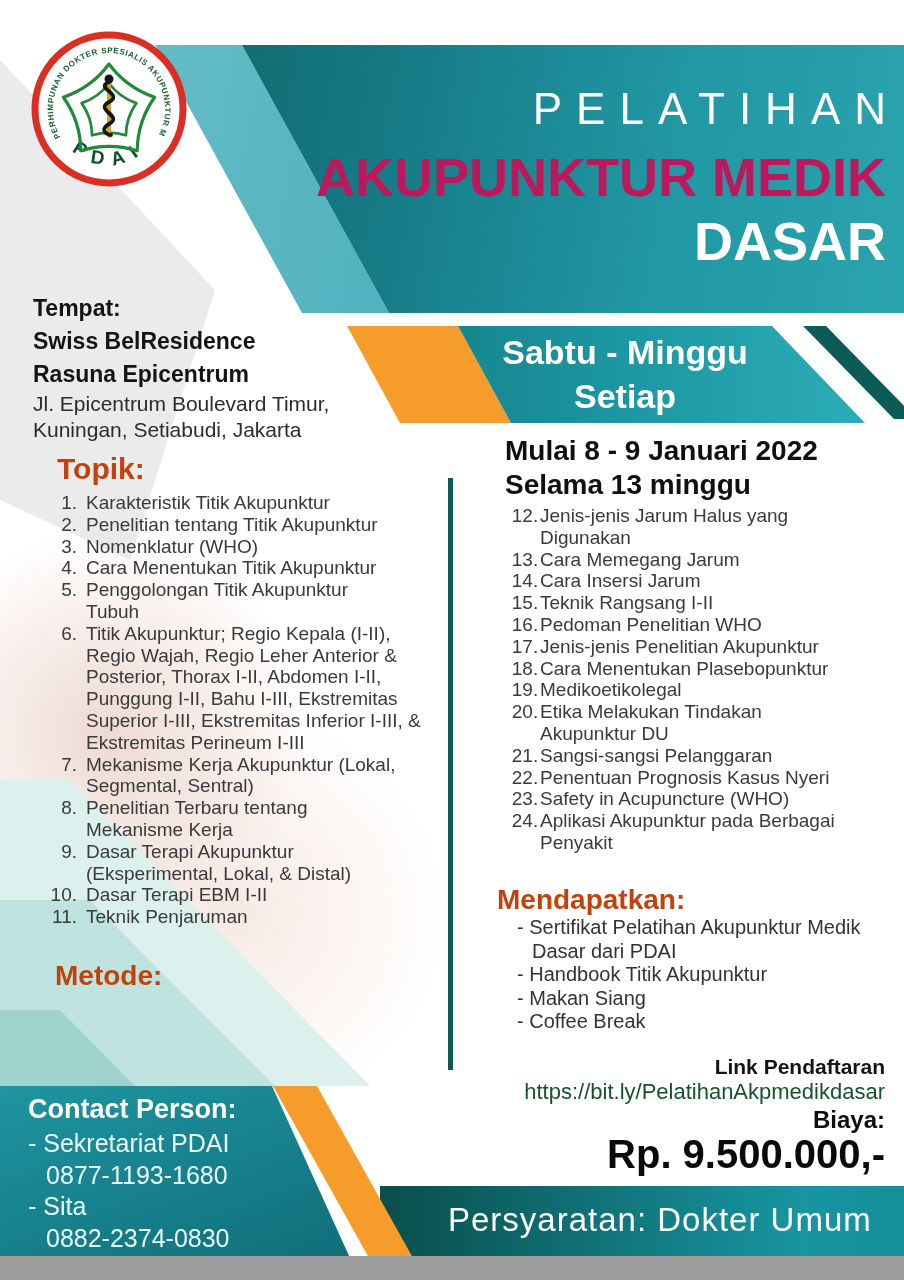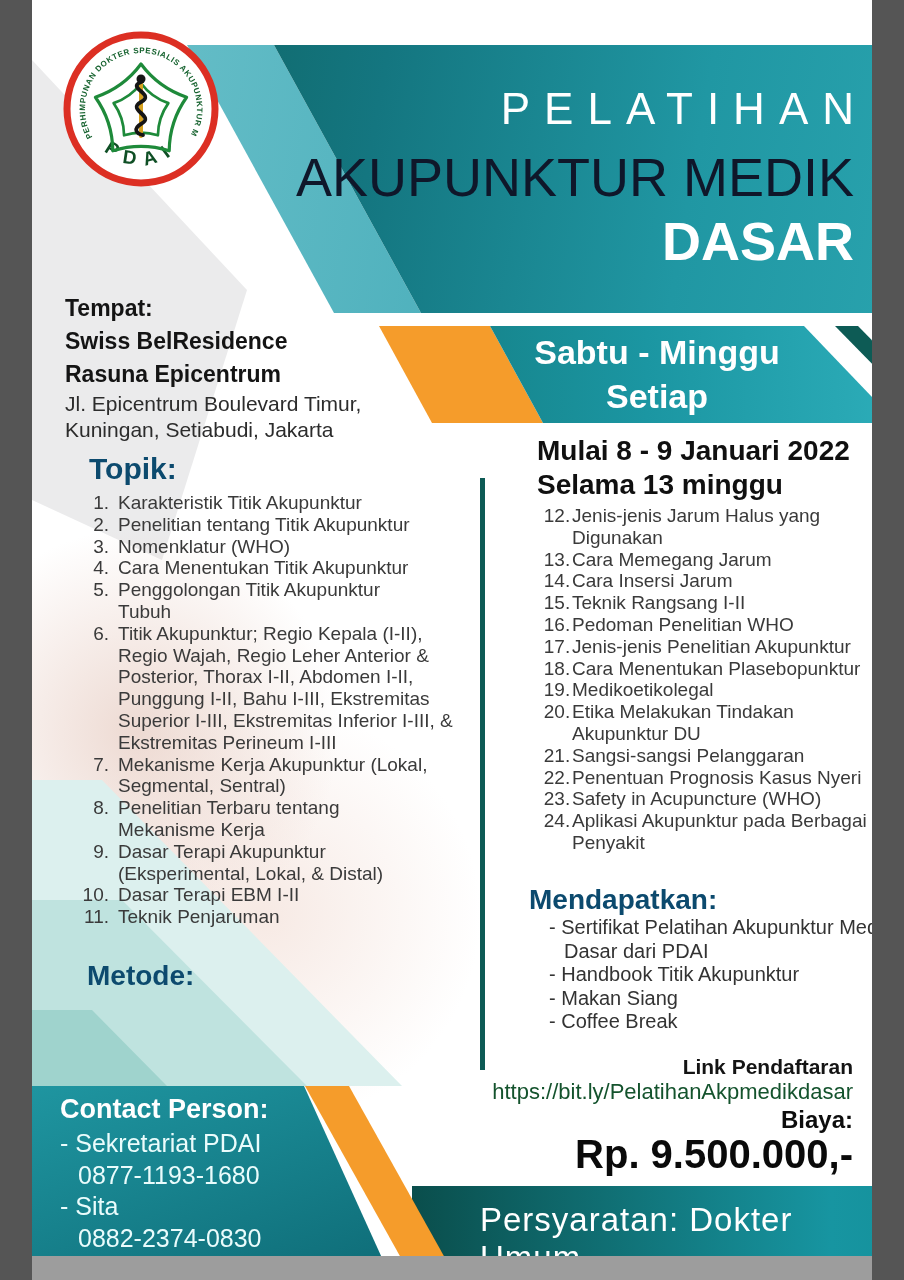--- a/index.html
+++ b/index.html
@@ -1,17 +1,17 @@
 <!DOCTYPE html>
 <html><head>
 <meta charset="utf-8">
 <style>
   html,body{margin:0;padding:0;background:#555;}
   .poster{
-    position:relative;width:840px;height:1280px;margin:0 auto;
+    position:relative;width:904px;height:1280px;margin:0 auto;
     background:#ffffff;overflow:hidden;
     font-family:"Liberation Sans",sans-serif;color:#222;
   }
   .abs{position:absolute;}
   
   .gray-band{left:0;top:0;width:420px;height:620px;
     background:#ebebec;
     clip-path:polygon(0px 60px,215px 290px,130px 560px,0px 500px);}
   .photo{left:0;top:460px;width:480px;height:650px;
     background:
@@ -26,39 +26,39 @@
     clip-path:polygon(0px 10px,60px 10px,135px 86px,0px 86px);}
   
   .header-light{left:0;top:0;width:904px;height:320px;
     background:linear-gradient(100deg,#6ec2cb,#2d9fae);
     clip-path:polygon(155px 45px,242px 45px,389px 313px,302px 313px);}
   .header-main{left:0;top:0;width:904px;height:320px;
     background:linear-gradient(100deg,#0c5c57 0%,#147680 38%,#2097a3 72%,#2aa4af 100%);
     clip-path:polygon(242px 45px,904px 45px,904px 313px,389px 313px);}
   .title1{right:18px;top:84px;font-size:44px;font-weight:400;color:#fff;
     letter-spacing:14px;margin-right:-14px;white-space:nowrap;}
-  .title2{right:18px;top:146px;font-size:54px;font-weight:400;color:#0f172a;white-space:nowrap;}
+  .title2{right:18px;top:146px;font-size:54px;font-weight:700;color:#be185d;white-space:nowrap;}
   .title3{right:18px;top:210px;font-size:54px;font-weight:700;color:#fff;white-space:nowrap;}
   
   .banner-orange{left:0;top:0;width:904px;height:430px;background:#f59c2b;
     clip-path:polygon(347px 326px,458px 326px,511px 423px,400px 423px);}
   .banner-teal{left:0;top:0;width:904px;height:430px;
     background:linear-gradient(90deg,#0a5a57 0%,#1b96a2 68%,#2fb0bc 100%);
     clip-path:polygon(458px 326px,772px 326px,865px 423px,511px 423px);}
   .banner-stripe{left:0;top:0;width:904px;height:430px;background:#0d5b55;
     clip-path:polygon(803px 326px,826px 326px,917px 419px,894px 419px);}
   .banner-text{left:460px;top:330px;width:330px;text-align:center;color:#fff;
     font-weight:700;font-size:34px;line-height:44px;}
   .date-block{left:505px;top:434px;font-weight:700;font-size:28px;line-height:34px;color:#101010;}
   
   .venue{left:33px;top:292px;}
   .venue .b{font-weight:700;font-size:23px;line-height:33px;color:#141414;}
   .venue .r{font-weight:400;font-size:21px;line-height:26px;color:#2c2c2c;}
   
-  .sec-head{font-weight:700;color:#0c4a6e;}
+  .sec-head{font-weight:700;color:#c2410c;}
   .topik-head{left:57px;top:452px;font-size:30px;}
   .metode-head{left:55px;top:960px;font-size:28px;}
   .mendapat-head{left:497px;top:884px;font-size:28px;}
   .numlist{font-size:19px;line-height:21.8px;color:#3a3a3a;}
   .numlist .row{display:flex;align-items:flex-start;}
   .numlist .num{flex:0 0 38px;text-align:right;padding-right:9px;box-sizing:border-box;}
   .numlist.rightcol .num{flex:0 0 30px;text-align:center;padding-right:0;}
   .numlist .txt{white-space:pre-line;}
   .left-list{left:48px;top:492px;width:400px;}
   .right-list{left:510px;top:505px;width:382px;}

